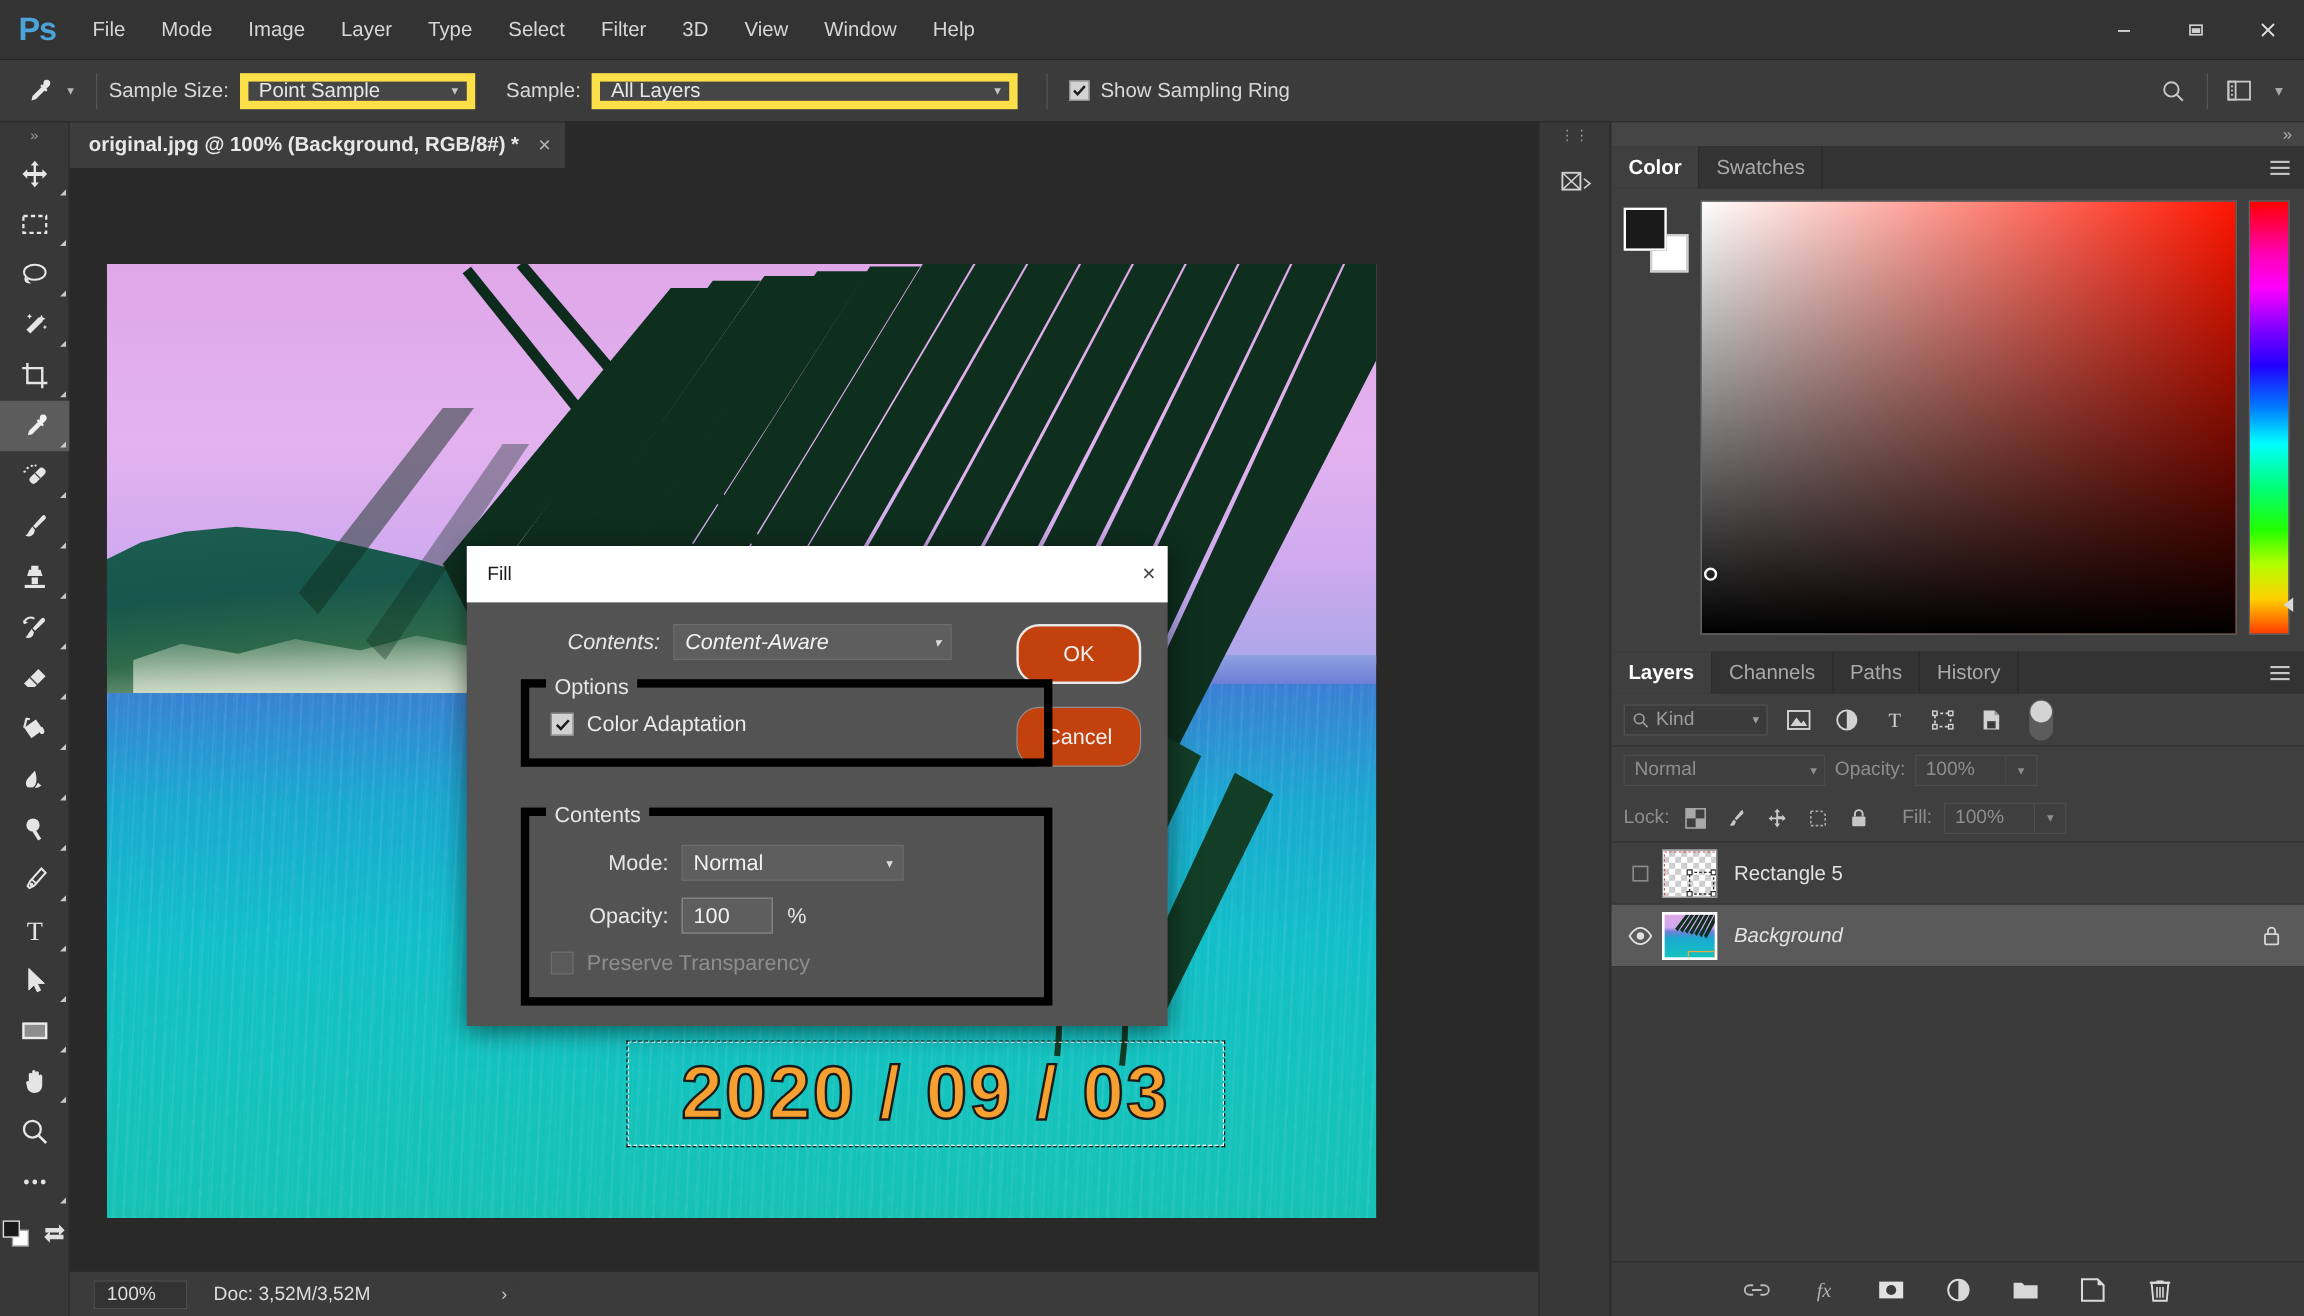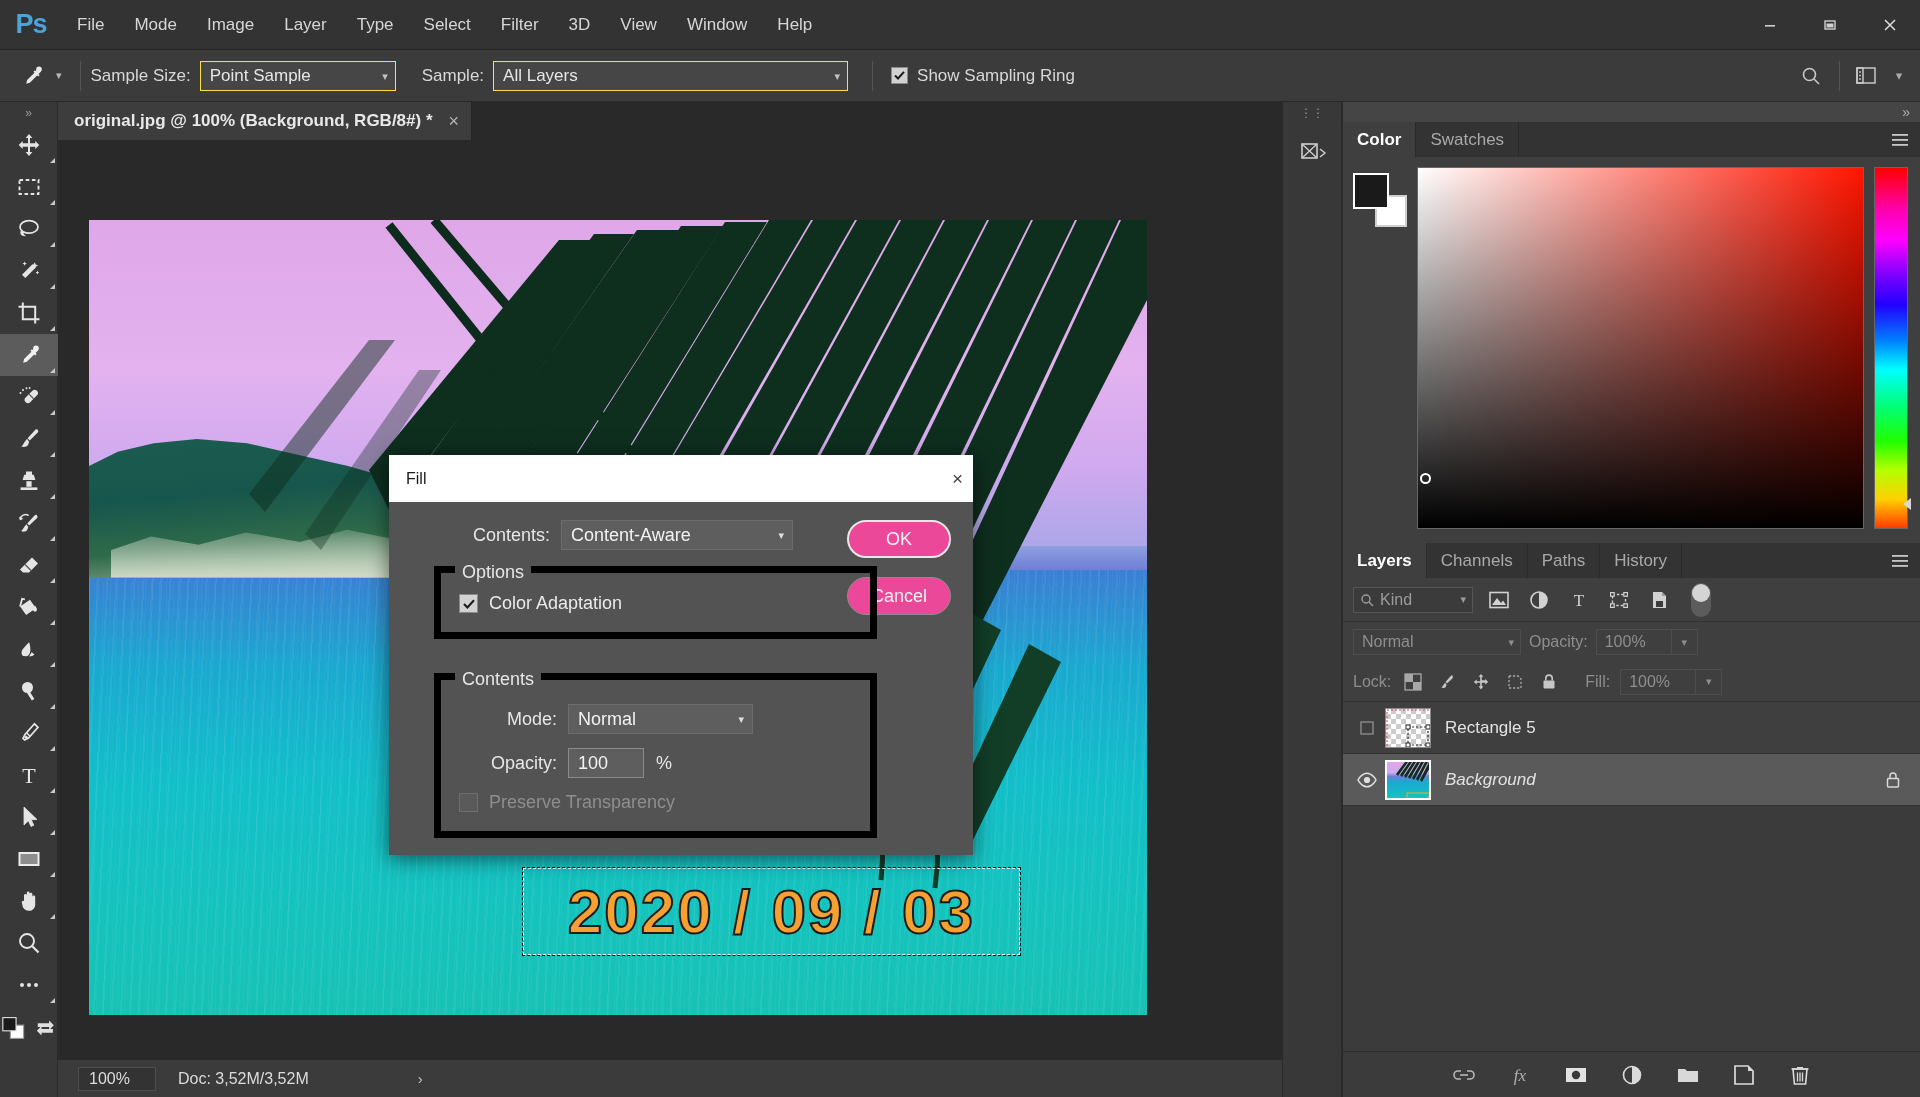--- a/index.html
+++ b/index.html
@@ -41,21 +41,21 @@
     border-bottom: 1px solid #2a2a2a;
   }
   .opt-tool-icon {
     width: 44px; height: 52px; display: flex; align-items: center; justify-content: center;
     margin-left: 10px;
   }
   .opt-caret { font-size: 11px; color: #b9b9b9; margin-left: 2px; margin-right: 8px; }
   .opt-sep { width: 1px; height: 30px; background: #555; margin: 0 10px; }
   .opt-label { font-size: 17px; color: #d8d8d8; margin-right: 9px; white-space: nowrap; }
   .ps-select {
-    background: #464646; border: 1px solid #fde047; color: #e6e6e6;
+    background: #464646; border: 7px solid #fde047; color: #e6e6e6;
     height: 30px; font-size: 17px; padding: 0 6px 0 9px;
     display: flex; align-items: center; position: relative;
     font-family: "Liberation Sans", sans-serif;
   }
   .ps-select .sel-caret {
     position: absolute; right: 7px; top: 50%; transform: translateY(-50%);
     font-size: 11px; color: #c3c3c3;
   }
   .chk-row { display: flex; align-items: center; }
   .ps-check {
@@ -251,31 +251,31 @@
   .dialog {
     position: absolute; left: 389px; top: 455px; width: 584px; height: 400px;
     background: #535353; box-shadow: 0 4px 20px rgba(0,0,0,0.55);
   }
   .dlg-title {
     height: 47px; background: #ffffff; display: flex; align-items: center;
     padding: 0 10px 0 17px; color: #1a1a1a; font-size: 16px;
   }
   .dlg-close { margin-left: auto; font-size: 19px; color: #444; line-height: 1; }
   .dlg-body { position: relative; padding: 18px 20px; height: 367px; }
-  .dlg-row { display: flex; align-items: center; margin-bottom: 14px; }
+  .dlg-row { display: flex; align-items: center; margin-bottom: 14px; font-style: italic; }
   .dlg-lab { width: 152px; text-align: right; font-size: 18px; color: #e6e6e6; padding-right: 11px; }
   .dlg-select {
     width: 232px; height: 30px; background: #5e5e5e; border: 1px solid #6d6d6d; color: #f2f2f2;
     font-size: 18px; display: flex; align-items: center; padding: 0 20px 0 9px; position: relative;
   }
   .dlg-select .dcaret { position: absolute; right: 8px; font-size: 11px; color: #dcdcdc; }
   .dlg-btns { position: absolute; right: 22px; top: 18px; display: flex; flex-direction: column; gap: 19px; }
   .dlg-btn {
-    width: 104px; height: 38px; border-radius: 19px; display: flex; align-items: center; justify-content: center;
-    font-size: 18px; color: #f2f2f2; background: #ec4899; border: 1px solid #8e8e8e;
+    width: 104px; height: 50px; border-radius: 19px; display: flex; align-items: center; justify-content: center;
+    font-size: 18px; color: #f2f2f2; background: #c2410c; border: 1px solid #8e8e8e;
   }
   .dlg-btn.primary { border: 2px solid #e8e8e8; }
   .fieldset {
     position: relative; border: 7px solid #000000; margin: 16px 0 0 25px; width: 443px; padding: 20px 18px 18px 18px;
   }
   .fieldset > .legend {
     position: absolute; top: -11px; left: 14px; background: #535353; padding: 0 7px;
     font-size: 18px; color: #e6e6e6;
   }
   .fs-check-row { display: flex; align-items: center; }

